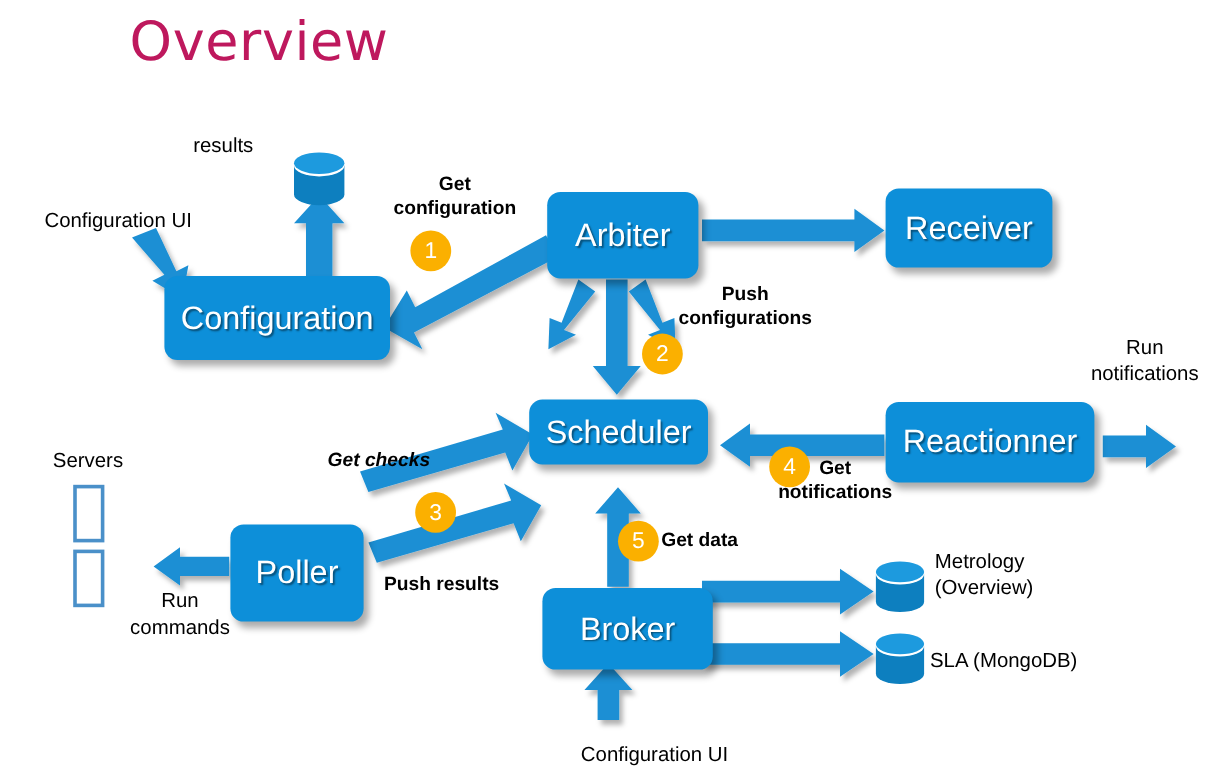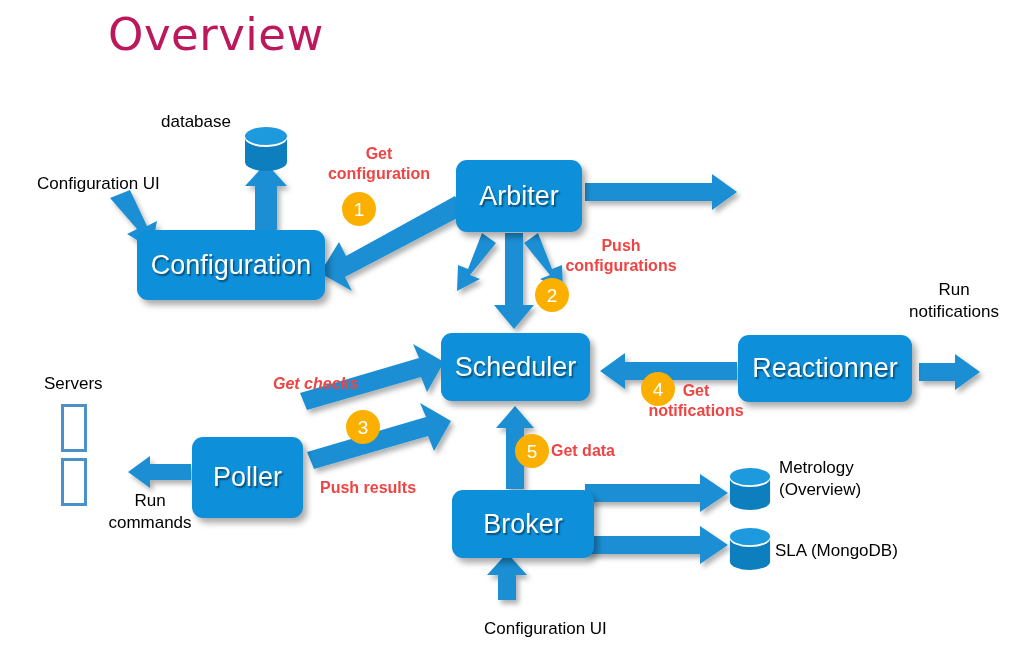--- a/index.html
+++ b/index.html
@@ -65,21 +65,21 @@
     font-size: 17px;
     font-family: "Liberation Sans", sans-serif;
     line-height: 1.28;
     white-space: nowrap;
   }
   .caption.center { text-align: center; }
 
   
   .step-label {
     position: absolute;
-    color: #ef4444;
+    color: #000000;
     font-size: 16px;
     font-weight: bold;
     font-family: "Liberation Sans", sans-serif;
     line-height: 1.22;
     white-space: nowrap;
   }
   .step-label.center { text-align: center; }
 
   
   .badge {
@@ -193,22 +193,25 @@
   <div class="title">Overview</div>
 
   <div class="node" style="left:137px; top:230px; width:188px; height:70px;">
     <span class="node-label">Configuration</span>
   </div>
 
   <div class="node" style="left:456px; top:160px; width:126px; height:72px;">
     <span class="node-label">Arbiter</span>
   </div>
 
-
-  <div class="node" style="left:441px; top:333px; width:149px; height:68px;">
+  <div class="node" style="left:738px; top:157px; width:139px; height:66px;">
+    <span class="node-label">Receiver</span>
+  </div>
+
+  <div class="node" style="left:441px; top:333px; width:149px; height:54px;">
     <span class="node-label">Scheduler</span>
   </div>
 
   <div class="node" style="left:738px; top:335px; width:174px; height:67px;">
     <span class="node-label">Reactionner</span>
   </div>
 
   <div class="node" style="left:192px; top:437px; width:111px; height:81px;">
     <span class="node-label">Poller</span>
   </div>
@@ -237,21 +240,21 @@
     <svg width="44" height="46" viewBox="0 0 46 46" xmlns="http://www.w3.org/2000/svg">
       <path d="M2,12 L2,36 A21,9 0 0 0 44,36 L44,12 Z" fill="#0d7fbf"></path>
       <ellipse cx="23" cy="12" rx="21" ry="9" fill="#ffffff"></ellipse>
       <ellipse cx="23" cy="10" rx="21" ry="9" fill="#1d9ade"></ellipse>
     </svg>
   </div>
 
   <div class="server-box" style="left:61px; top:404px; width:26px; height:48px;"></div>
   <div class="server-box" style="left:61px; top:458px; width:26px; height:48px;"></div>
 
-  <div class="caption" style="left:161px; top:111px;">database</div>
+  <div class="caption" style="left:161px; top:111px;">results</div>
 
   <div class="caption" style="left:37px; top:173px;">Configuration  UI</div>
 
   <div class="caption" style="left:44px; top:373px;">Servers</div>
 
   <div class="caption center" style="left:90px; top:490px; width:120px;">
     <span>Run</span><br>
     <span>commands</span>
   </div>
 

